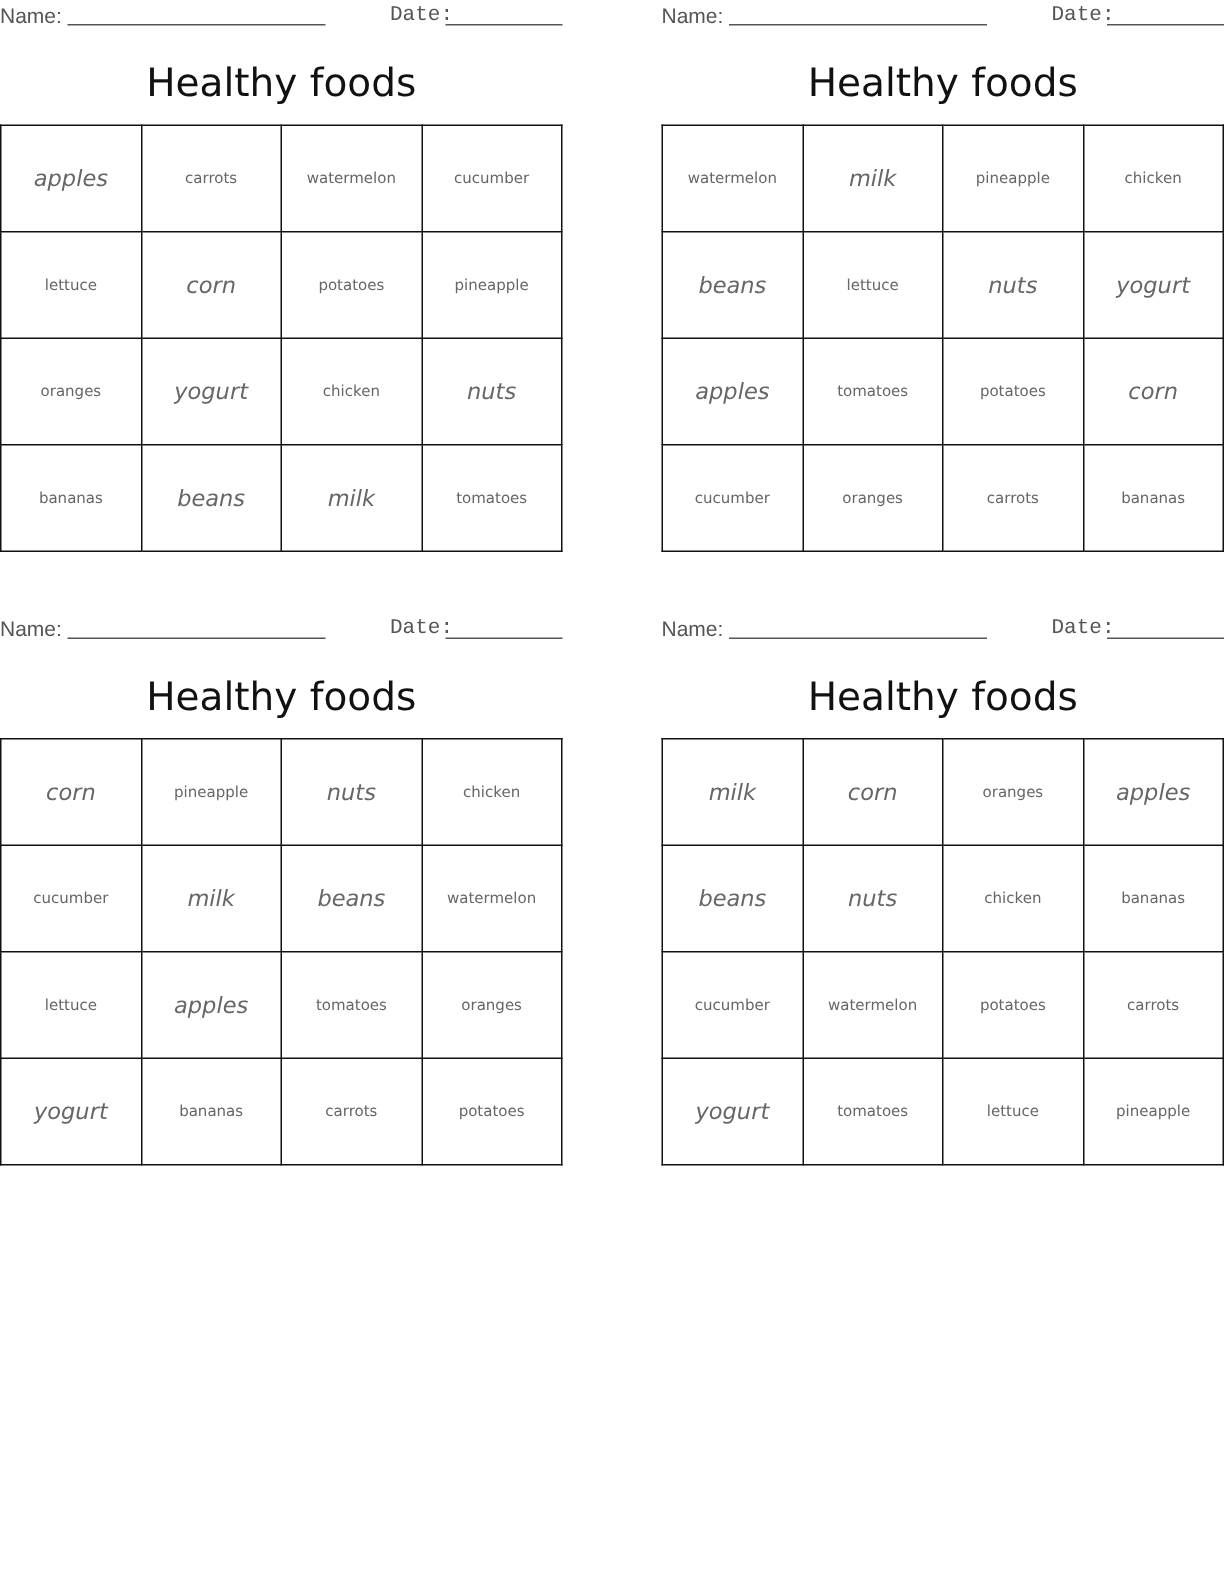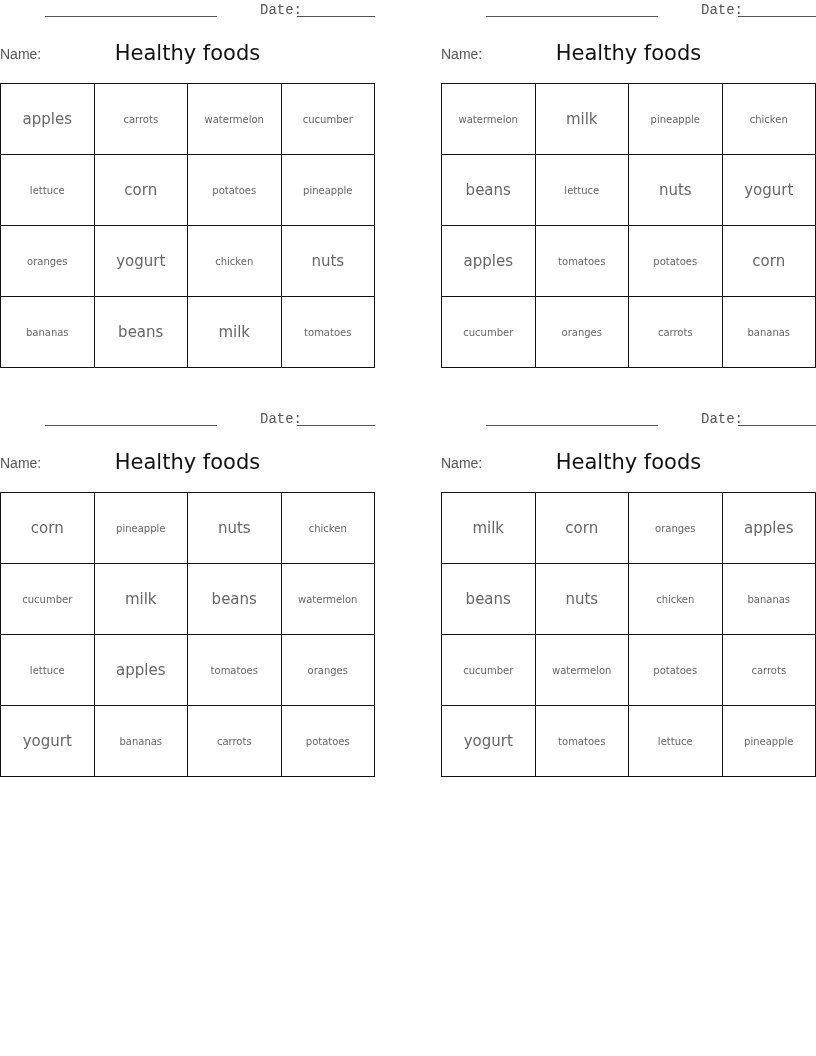--- a/index.html
+++ b/index.html
@@ -1,26 +1,26 @@
 <!DOCTYPE html>
 <html><head>
 <meta charset="utf-8">
 <style>
   html, body { margin:0; padding:0; background:#fff; }
   body { width:816px; height:1056px; position:relative; overflow:hidden; }
   .card { position:absolute; width:375px; }
   .header { position:relative; height:20px; font-family:"Liberation Sans", sans-serif; font-size:14px; color:#555; }
-  .name-label { position:absolute; left:0; top:2px;margin-top:44px; }
+  .name-label { position:absolute; left:0; top:2px; }
   .name-line { position:absolute; left:45px; top:2px; width:172px; border-bottom:1px solid #555; height:14px; }
   .date-label { position:absolute; left:260px; top:2px;font-family:Liberation Mono, monospace; }
   .date-line { position:absolute; left:297px; top:2px; width:78px; border-bottom:1px solid #555; height:14px; }
-  .title { position:absolute; top:41px; left:0; width:375px; text-align:center; font-family:"DejaVu Sans", sans-serif; font-size:21px; color:#111; }
+  .title { position:absolute; top:41px; left:0; width:375px; text-align:center; font-family:"DejaVu Sans", sans-serif; font-size:26px; color:#111; }
   .grid { position:absolute; top:83px; left:0; width:375px; height:280px; border-collapse:collapse; table-layout:fixed; }
   .grid td { border:1.3px solid #111; height:70px; text-align:center; vertical-align:middle; font-family:"DejaVu Sans", sans-serif; color:#666; padding:0; }
-  .grid td.big { font-size:15px; }
+  .grid td.big { font-size:15px;font-style:italic; }
   .grid td.small { font-size:10px; }
 </style>
 </head>
 <body>
 
 <div id="root">
     <div class="card" style="left: 0px; top: 0px;">
       <div class="header">
         <span class="name-label">Name:</span>
         <span class="name-line"></span>

